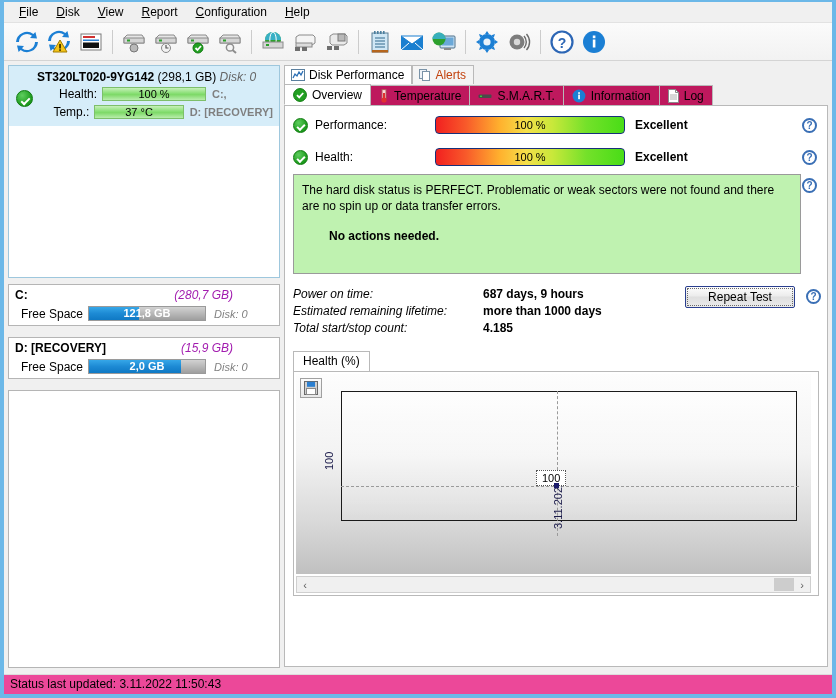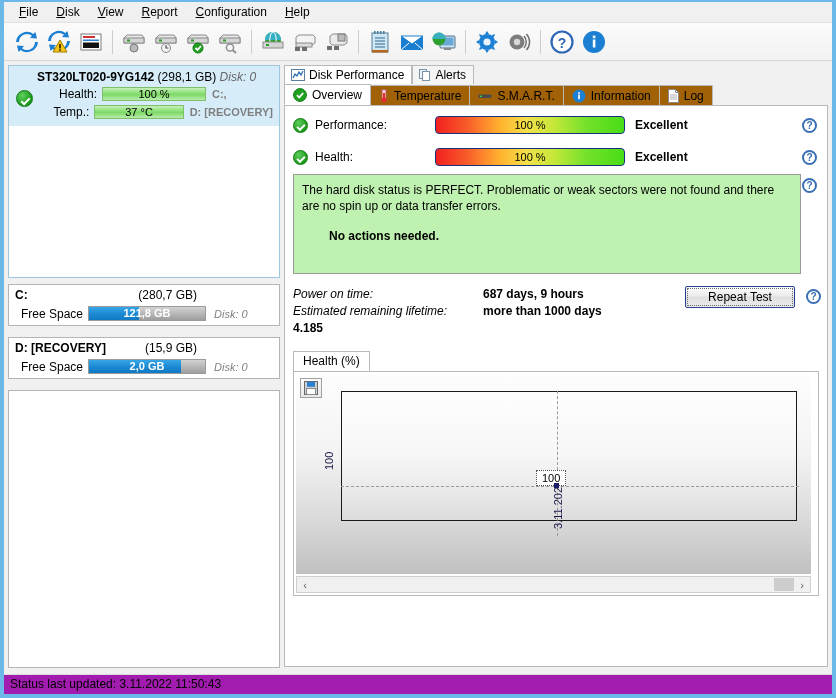--- a/index.html
+++ b/index.html
@@ -154,21 +154,21 @@
     background: #ffffff;
     border: 1px solid #b5b5b5;
     padding: 3px 6px 4px 6px;
   }
   .vol-head {
     display: flex; align-items: baseline;
     font-size: 12px;
     height: 16px;
   }
   .vol-name { font-weight: bold; color: #000; }
-  .vol-size { margin-left: auto; margin-right: 76px; color: #000000; }
+  .vol-size { margin-left: auto; margin-right: 40px; color: #a21caf; font-style: italic; }
   .vol-row { display: flex; align-items: center; margin-top: 2px; }
   .vol-free-lbl { width: 68px; text-align: right; margin-right: 5px; font-size: 12px; }
   .bluebar {
     position: relative;
     width: 118px; height: 15px;
     background: linear-gradient(to bottom,#d2d2d2,#9e9e9e);
     border: 1px solid #9a9a9a;
     overflow: hidden;
   }
   .bluebar-fill {
@@ -197,27 +197,27 @@
     display: flex; align-items: center; gap: 4px;
     height: 19px;
     padding: 0 7px 0 6px;
     background: #fafafa;
     border: 1px solid #b9b9b9;
     border-bottom: none;
     font-size: 12px;
     cursor: default;
   }
   .otab.active { background: #ffffff; }
-  .otab.inactive { background: #f4f4f4; color: #000000; }
+  .otab.inactive { background: #f4f4f4; color: #c2410c; }
   .tabstrip-inner { display:flex; align-items: flex-end; height: 21px; }
   .itab {
     display: flex; align-items: center; gap: 5px;
     height: 20px;
     padding: 0 8px;
-    background: #a16207;
+    background: #be185d;
     border: 1px solid #b9b9b9;
     border-bottom: none;
     font-size: 12px;
     cursor: default;
     margin-right: -1px;
   }
   .itab.active {
     background: #ffffff;
     height: 21px;
     border-bottom: 1px solid #fff;
@@ -432,21 +432,21 @@
     width: 20px; height: 13px;
     background: #cdcdcd;
     cursor: default;
   }
 
   
   .statusbar {
     position: absolute;
     left: 0; bottom: 0;
     width: 828px; height: 20px;
-    background: #a21caf;
+    background: #ec4899;
     border-top: 1px solid #dcdcdc;
     font-size: 12px;
     line-height: 19px;
     padding-left: 6px;
   }
 
   
   .ico { display:block; }
 </style>
 </head>
@@ -779,20 +779,21 @@
         <div class="stats">
           <div class="stat-line">
             <div class="stat-k">Power on time:</div>
             <div class="stat-v">687 days, 9 hours</div>
           </div>
           <div class="stat-line">
             <div class="stat-k">Estimated remaining lifetime:</div>
             <div class="stat-v">more than 1000 days</div>
           </div>
           <div class="stat-line">
+            <div class="stat-k">Total start/stop count:</div>
             <div class="stat-v">4.185</div>
           </div>
           <div class="repeat-btn">
             <div class="inner">Repeat Test</div>
           </div>
           <div class="helpicon" style="position:absolute;right:2px;top:3px;">?</div>
         </div>
 
 
         <div class="chart-wrap">

